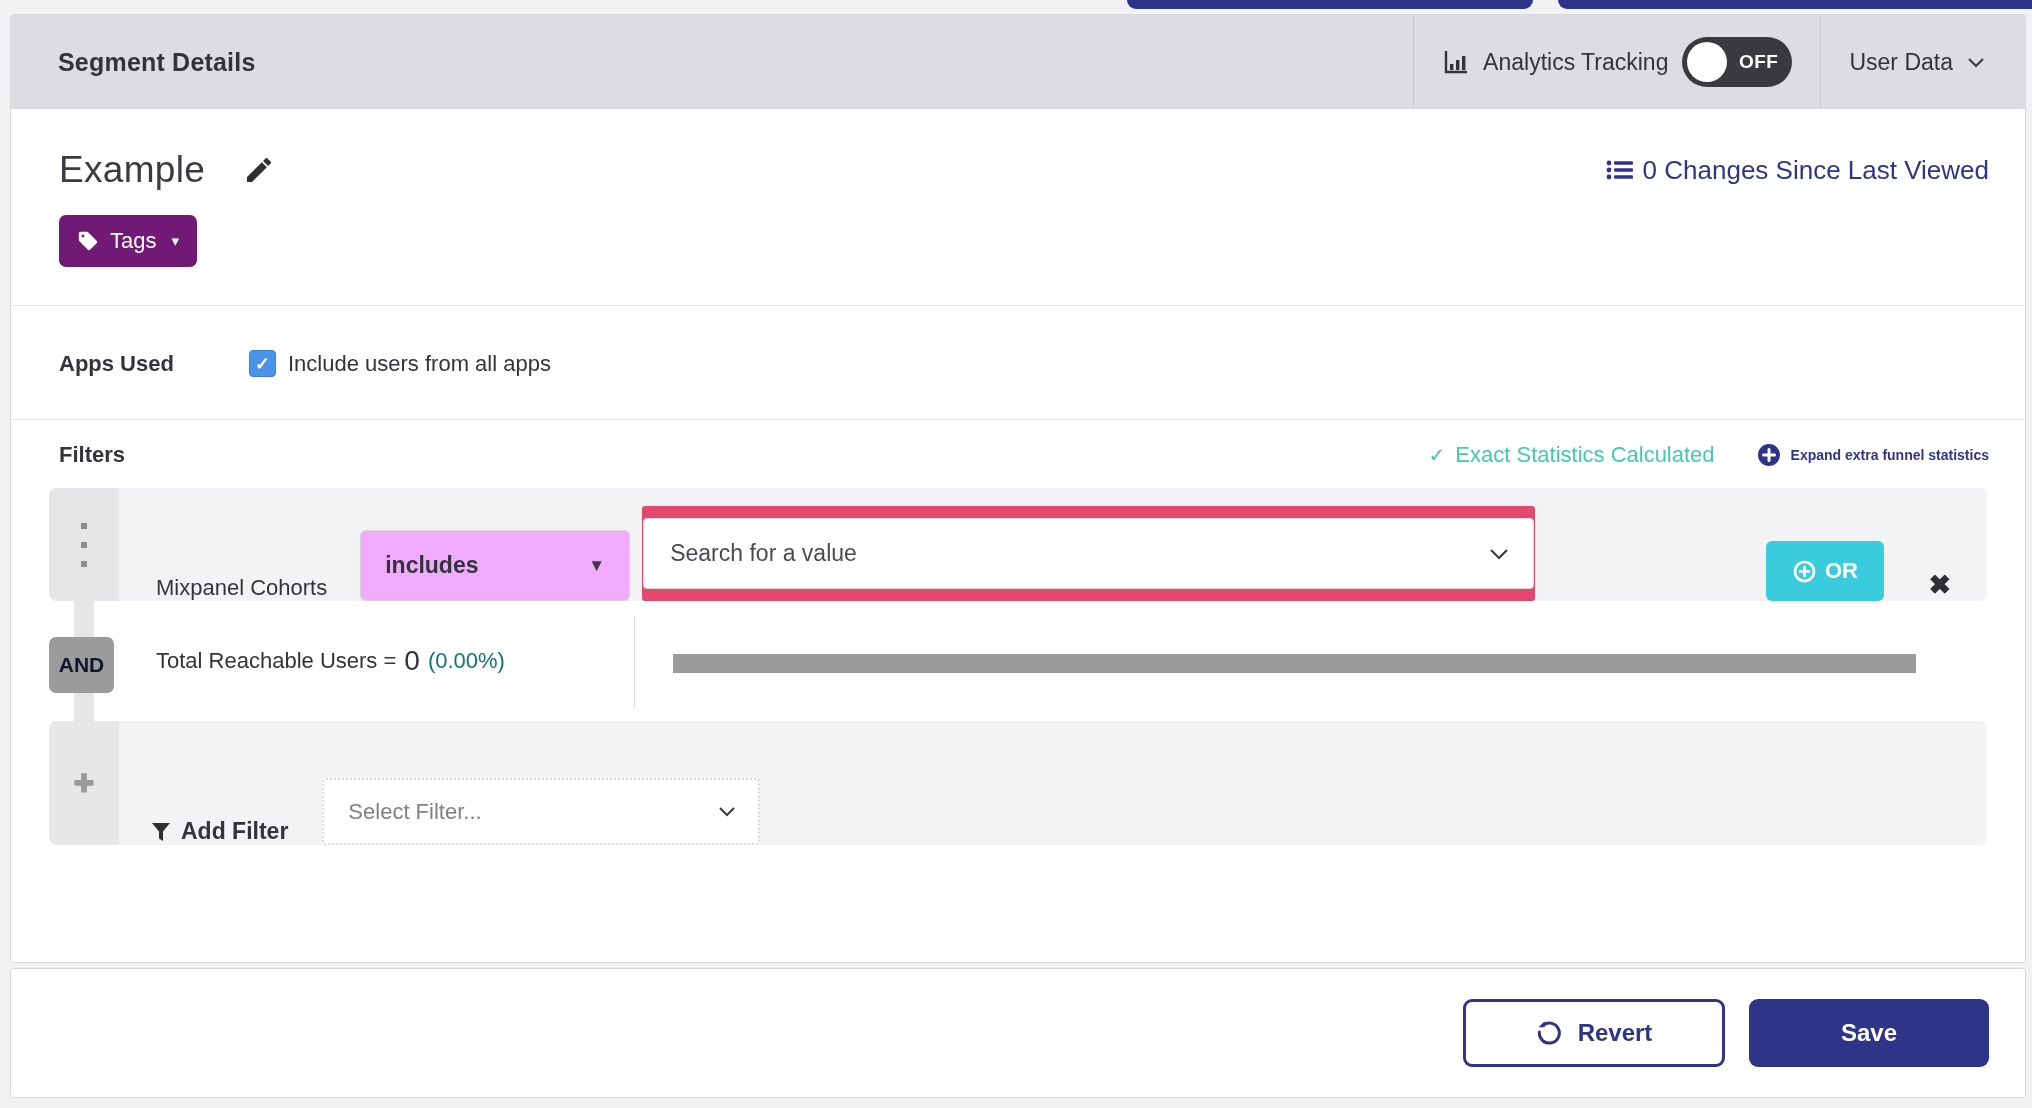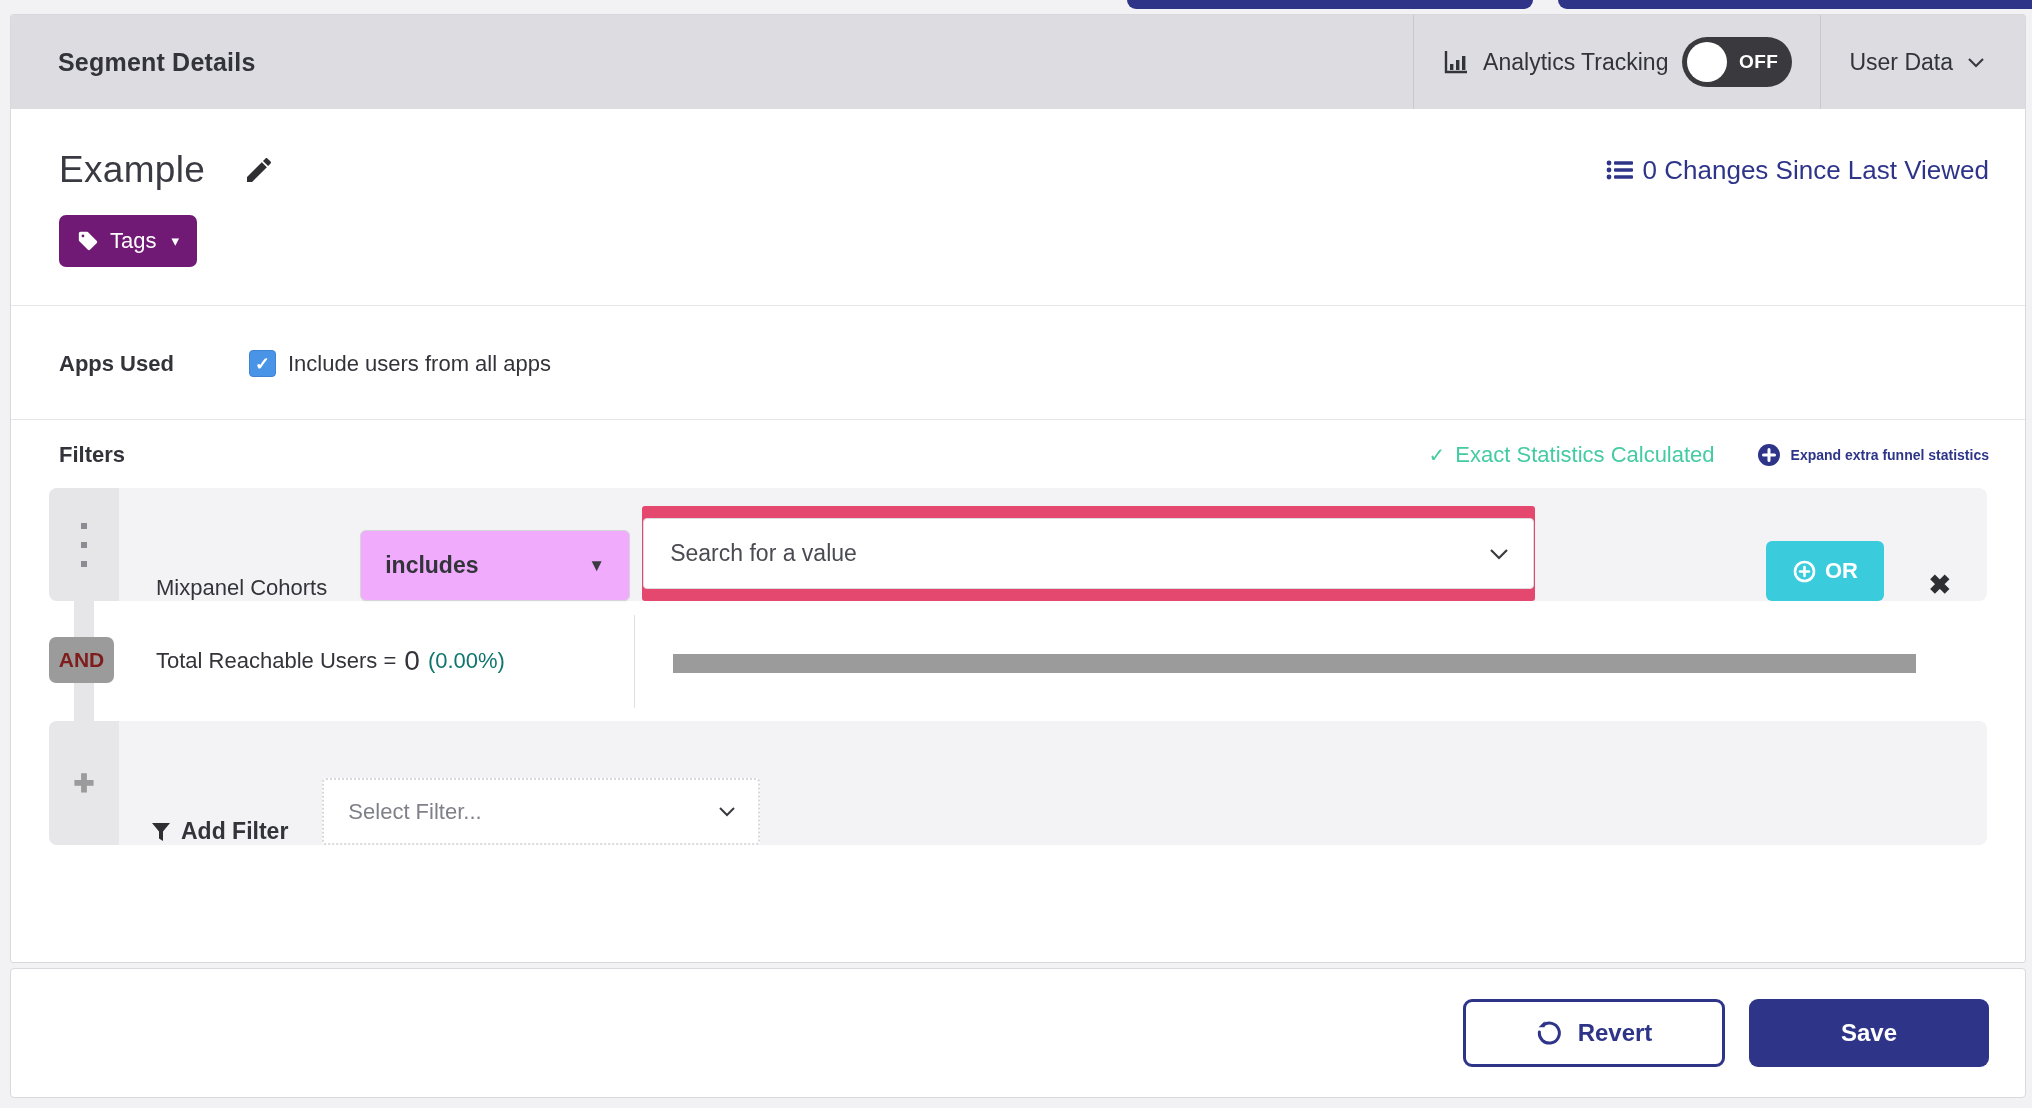--- a/index.html
+++ b/index.html
@@ -110,22 +110,22 @@
   .or-btn {
     margin-left: auto; width: 118px; height: 60px; background: #3accdd; border: none; border-radius: 6px;
     color: #fff; font-size: 22px; font-weight: 700; display: flex; align-items: center; justify-content: center;
     gap: 9px; cursor: pointer; font-family: inherit;
   }
   .close-x { font-size: 27px; color: #2e2f33; margin: 0 36px 0 44px; cursor: pointer; font-weight: 700; }
 
   
   .and-row { position: relative; height: 120px; }
   .and-badge {
-    position: absolute; left: 0; top: 36px; width: 65px; height: 46px; background: #9b9b9b;
-    border-radius: 7px; color: #7f1d1d; font-size: 21px; font-weight: 700;
+    position: absolute; left: 0; top: 36px; width: 65px; height: 56px; background: #9b9b9b;
+    border-radius: 7px; color: #0f172a; font-size: 21px; font-weight: 700;
     display: flex; align-items: center; justify-content: center; z-index: 2;
   }
   .total-line { position: absolute; left: 107px; top: 0; height: 100%; display: flex; align-items: center; gap: 8px; }
   .total-label { font-size: 22px; }
   .total-value { font-size: 28px; }
   .total-pct { font-size: 22px; color: #0f766e; }
   .vdiv { position: absolute; left: 585px; top: 14px; height: 93px; width: 1px; background: #e0e0e3; }
   .reach-bar { position: absolute; left: 624px; top: 53px; width: 1243px; height: 19px; background: #9b9b9b; }
 
   

